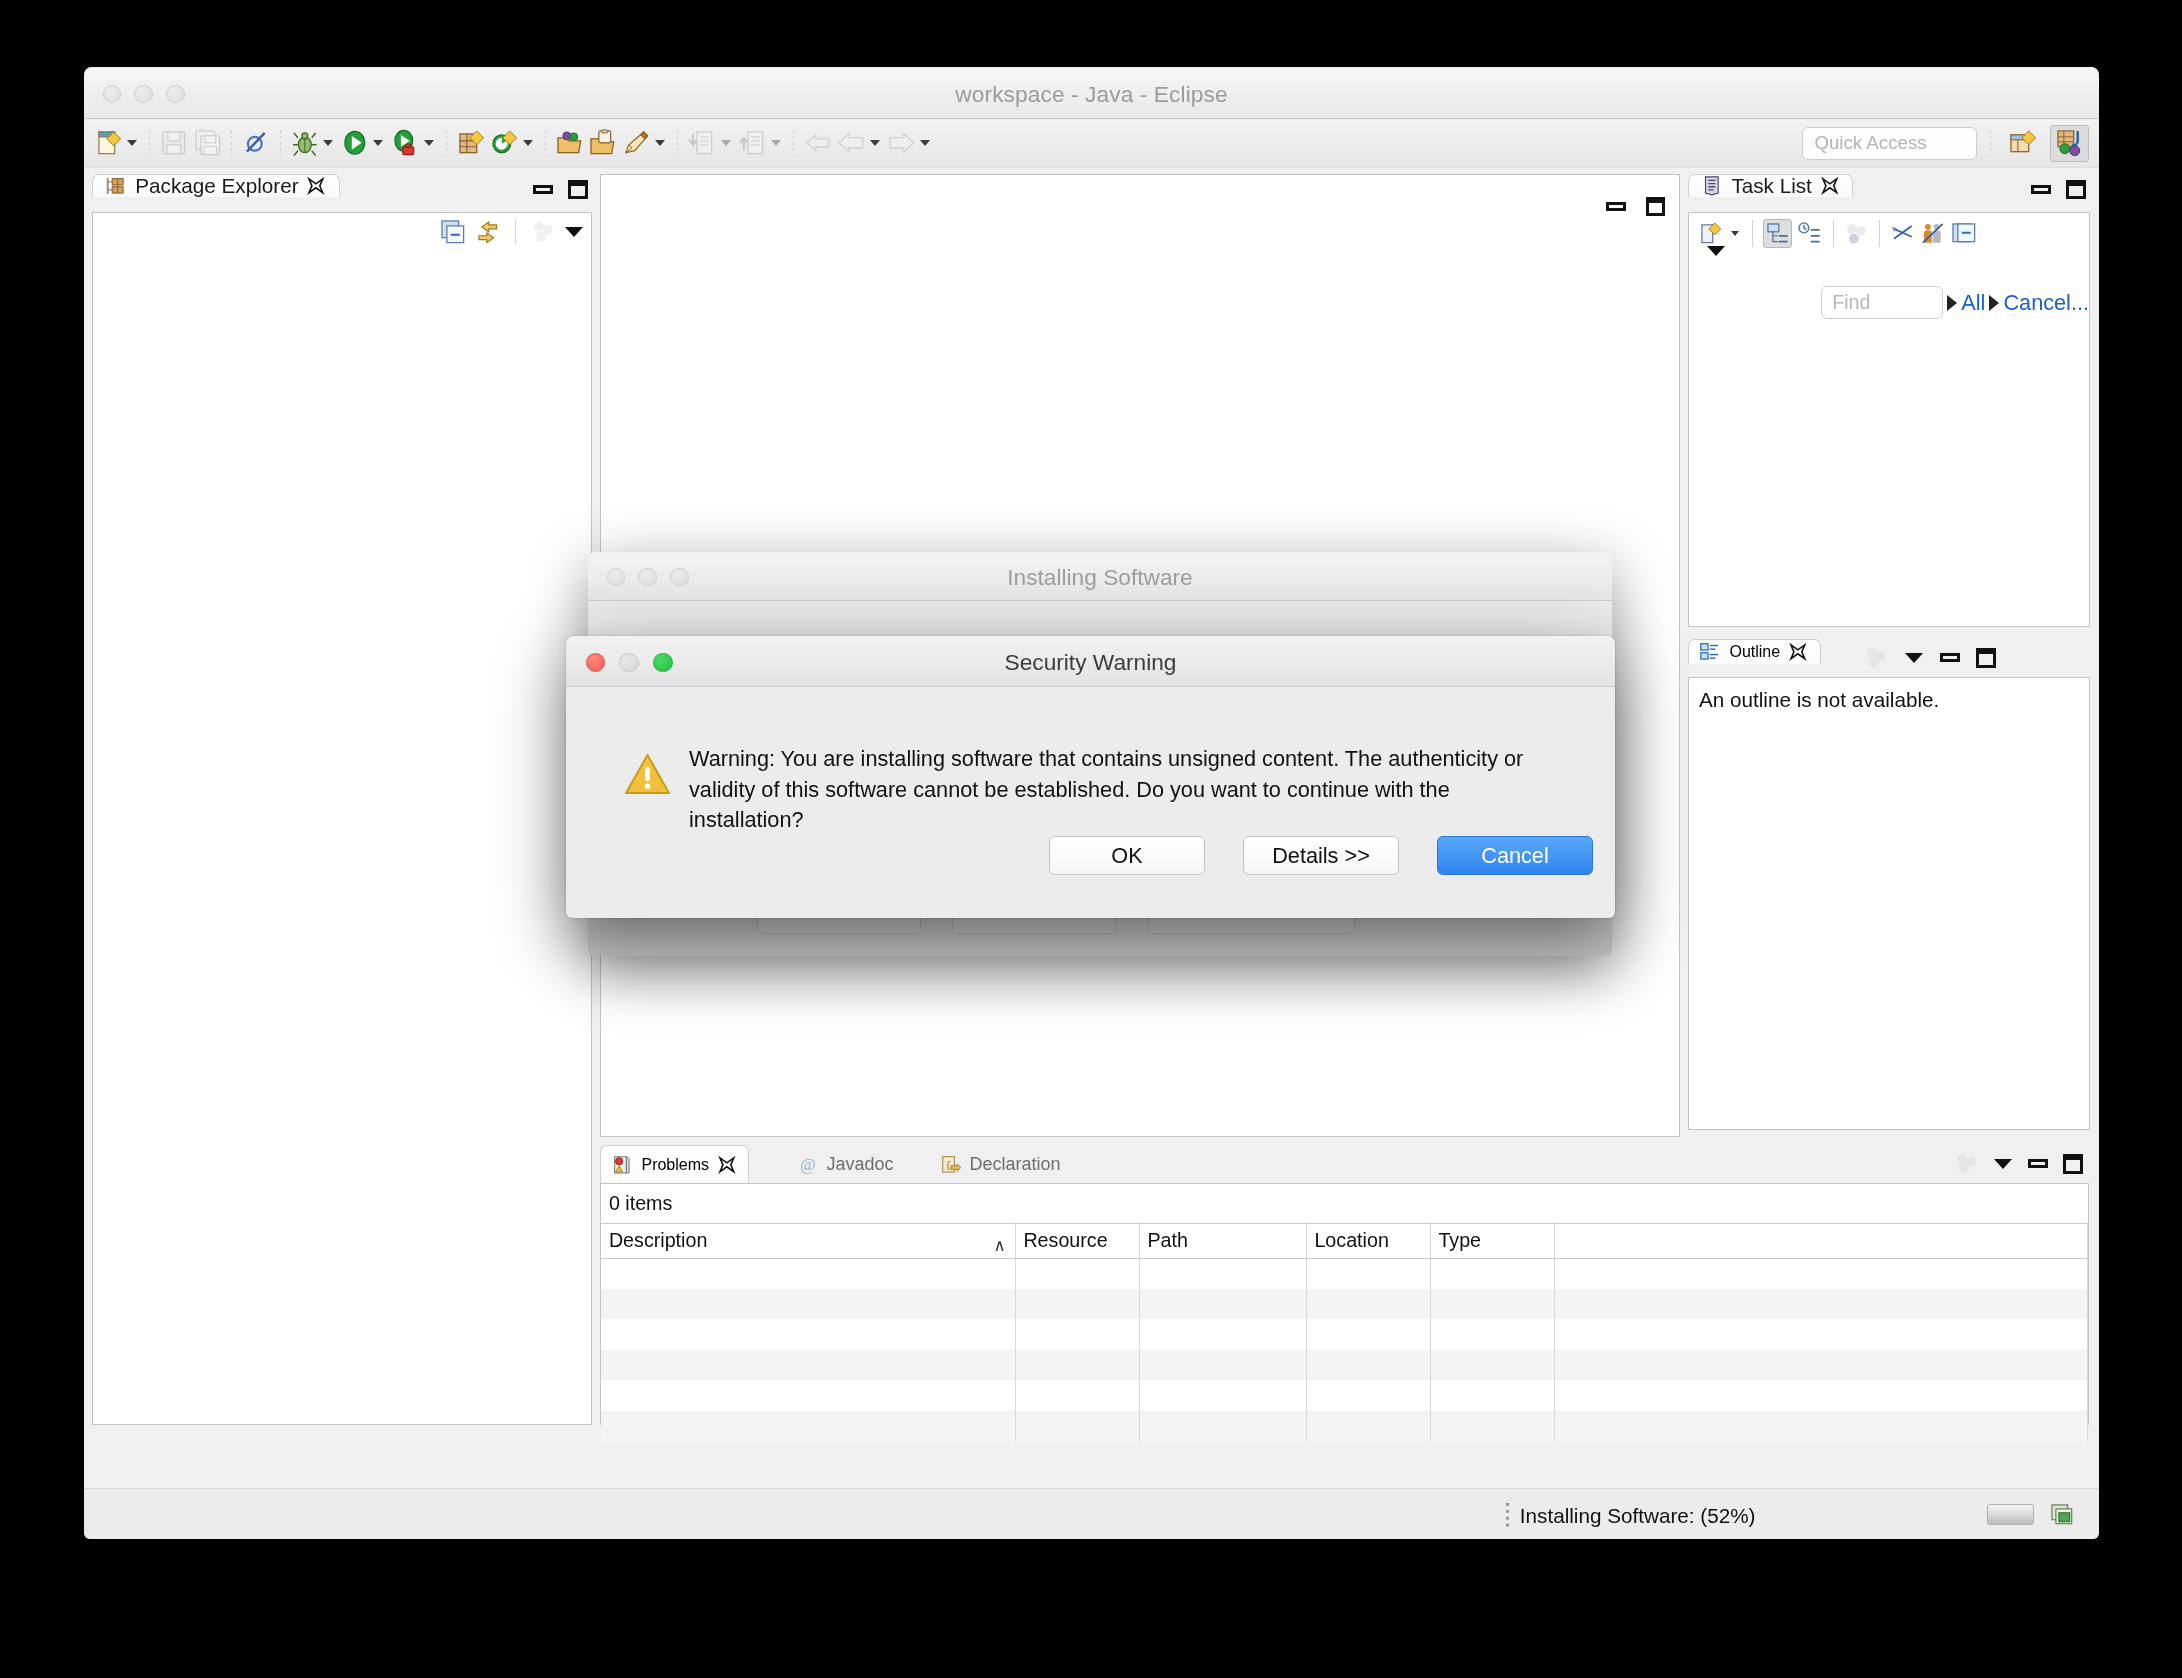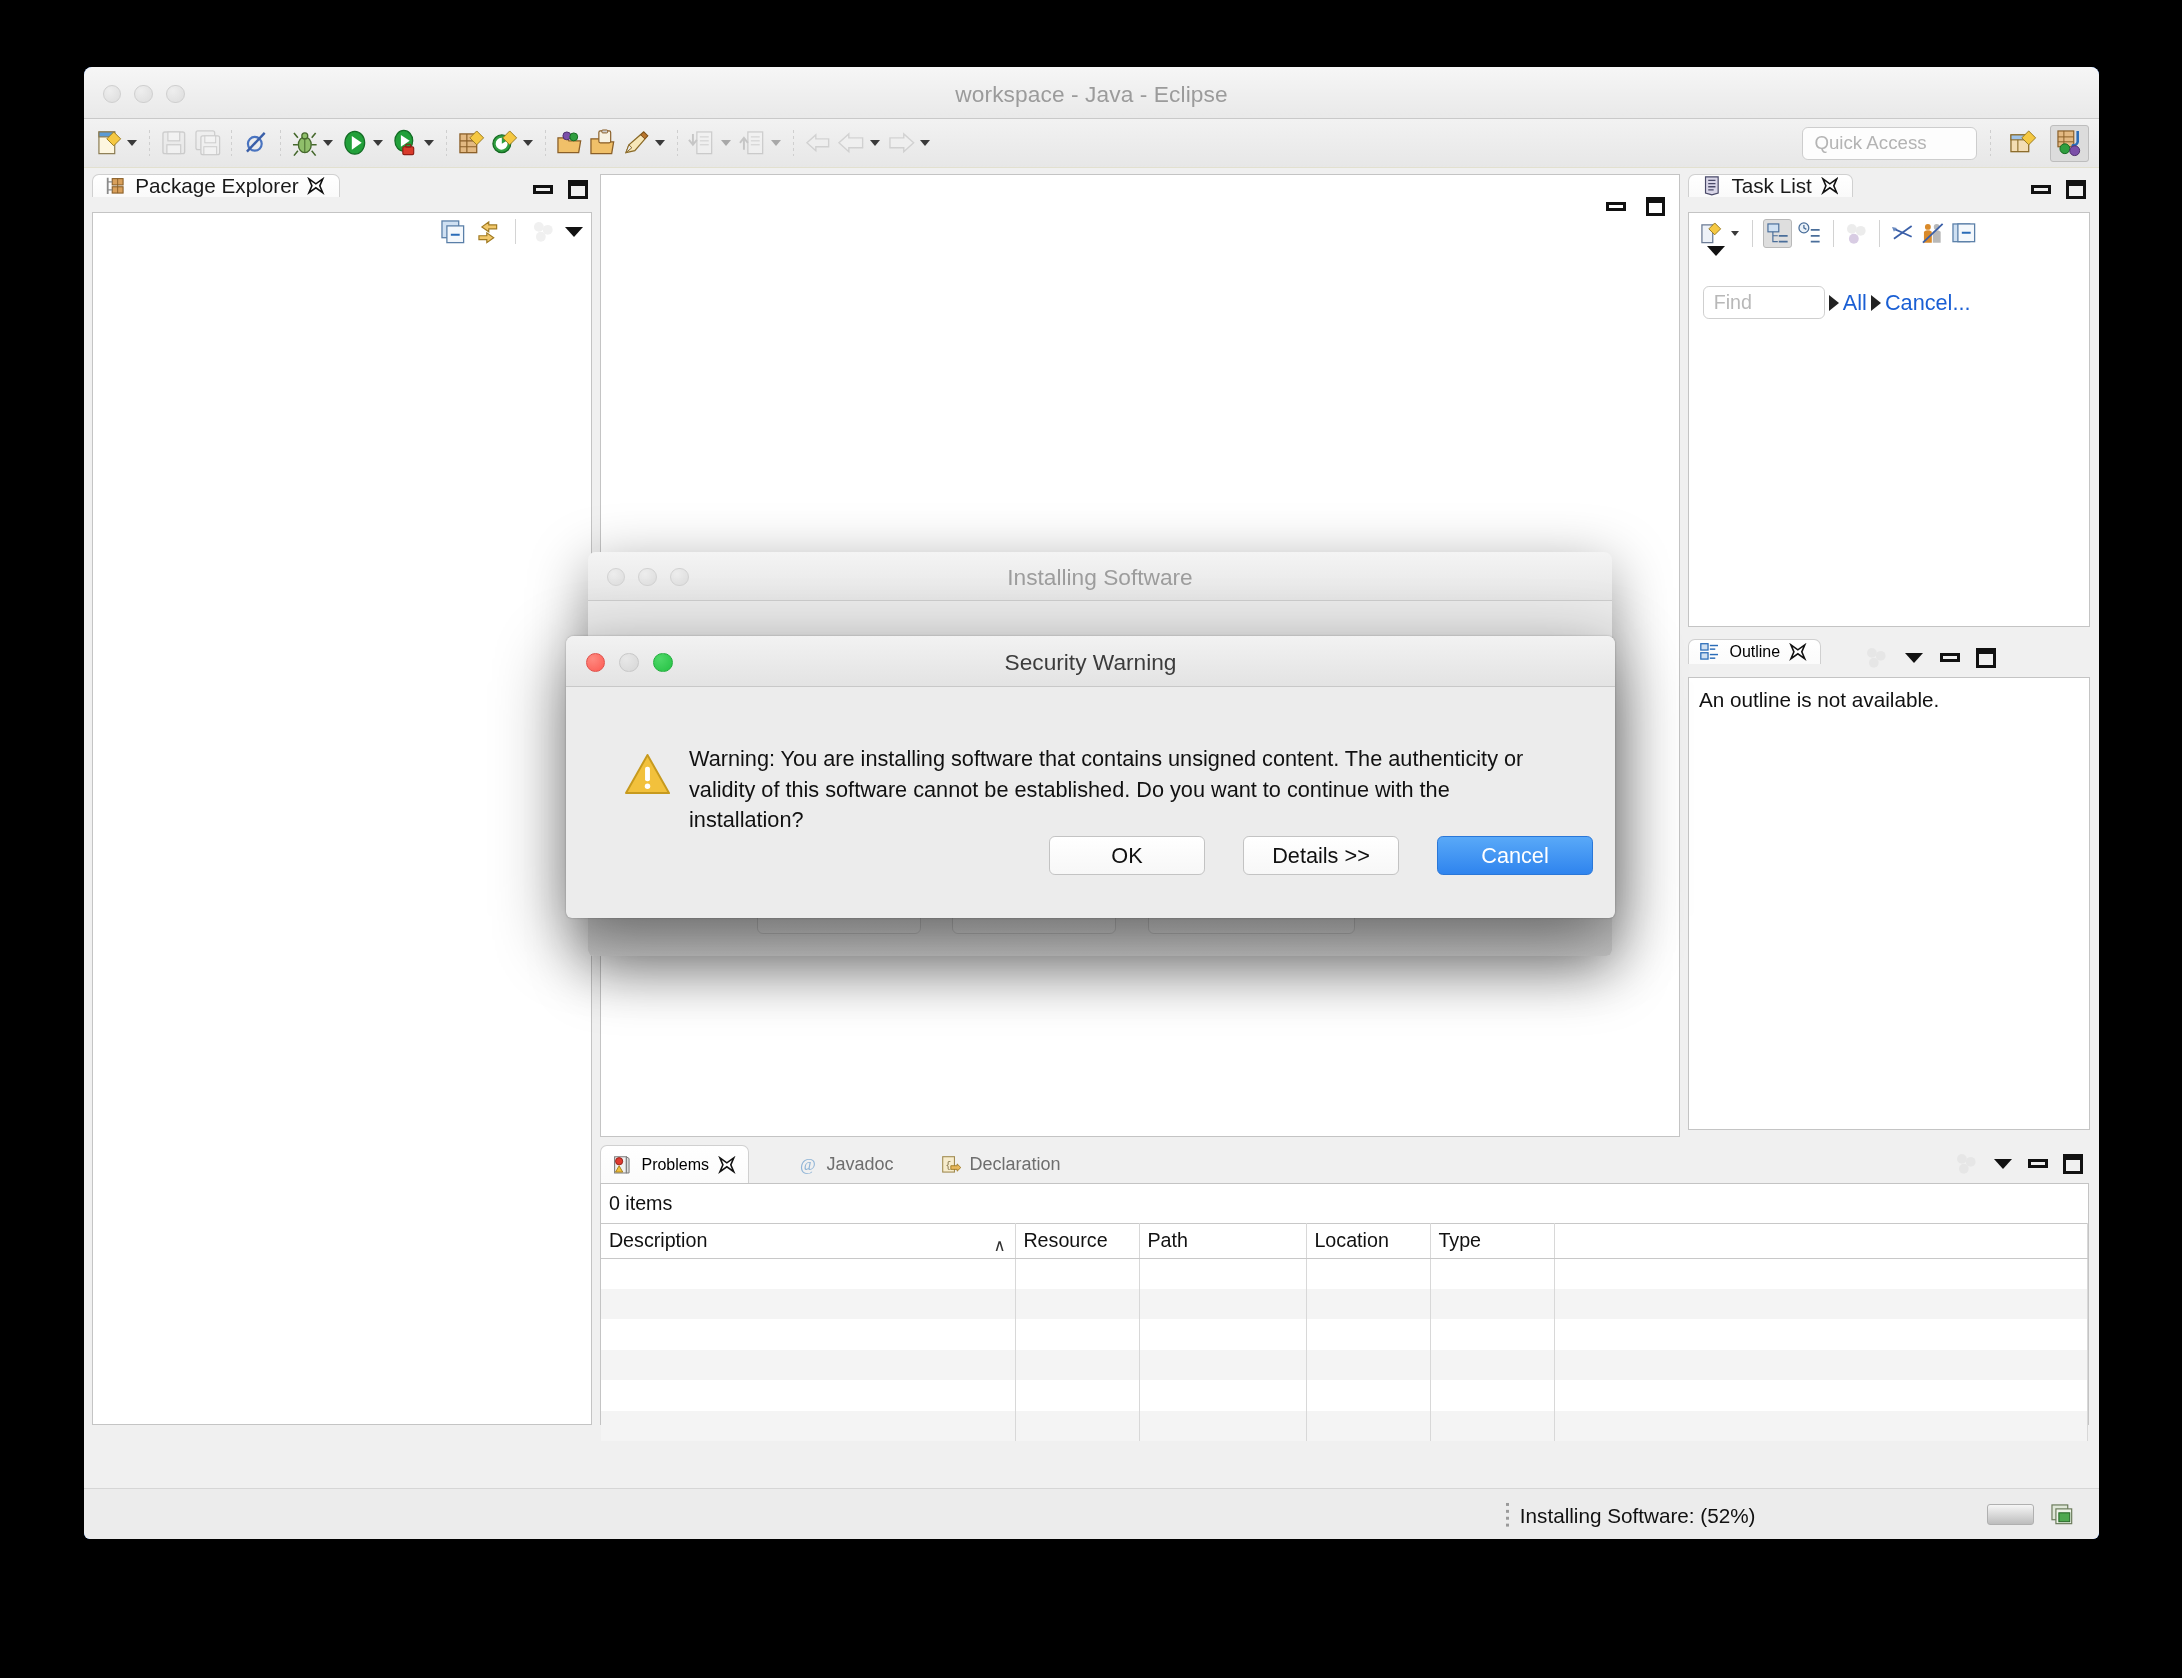--- a/index.html
+++ b/index.html
@@ -217,20 +217,21 @@
   .tl-group-sep { width: 1px; height: 27.6px; background: #d2d2d2; margin: 0 4.9px; }
   .tl-boxed {
     border: 1px solid #b9b9b9; background: #dedede;
     border-radius: 3px; padding: 1px;
     display: flex; align-items: center; justify-content: center;
   }
   #tl-tri-row { padding: 7.9px 0 0 17.7px; }
   #tl-findrow {
     display: flex; align-items: center; gap: 4px;
     padding: 11.8px 0 0 13.8px;
+    justify-content: flex-end;
   }
   #tl-find-input {
     width: 122px; height: 33px;
     border: 1px solid #cfcfcf; border-radius: 5.9px;
     background: #fff; font-size: 19.7px; color: #b8b8b8;
     padding: 0 9.9px; font-family: "Liberation Sans", sans-serif;
   }
   #tl-find-input::placeholder { color: #b8b8b8; }
   .tri-right {
     width: 0; height: 0;

